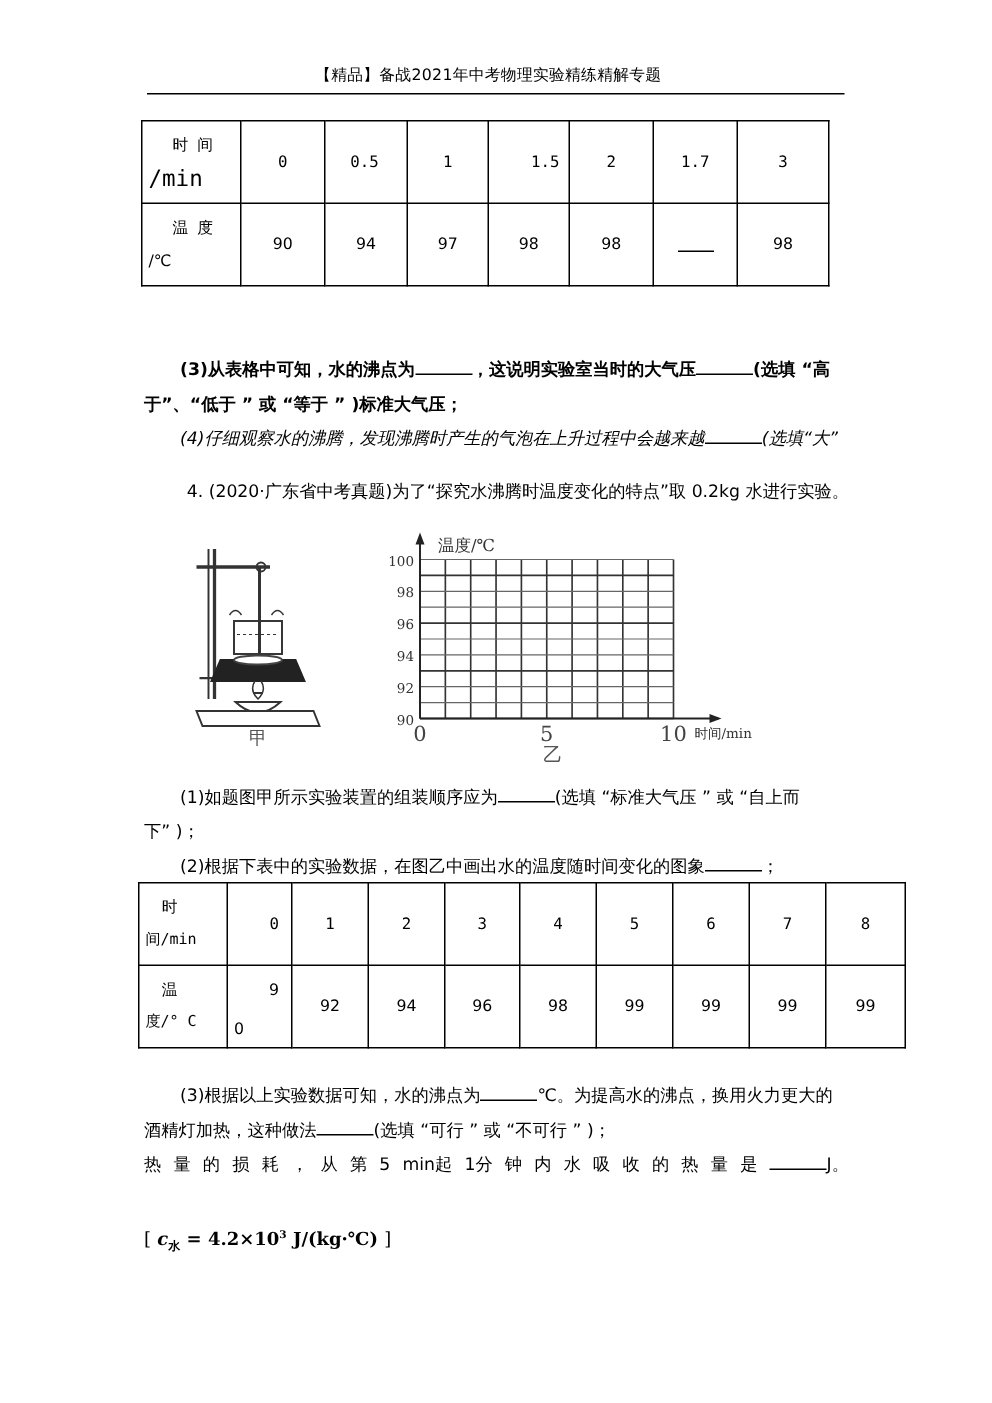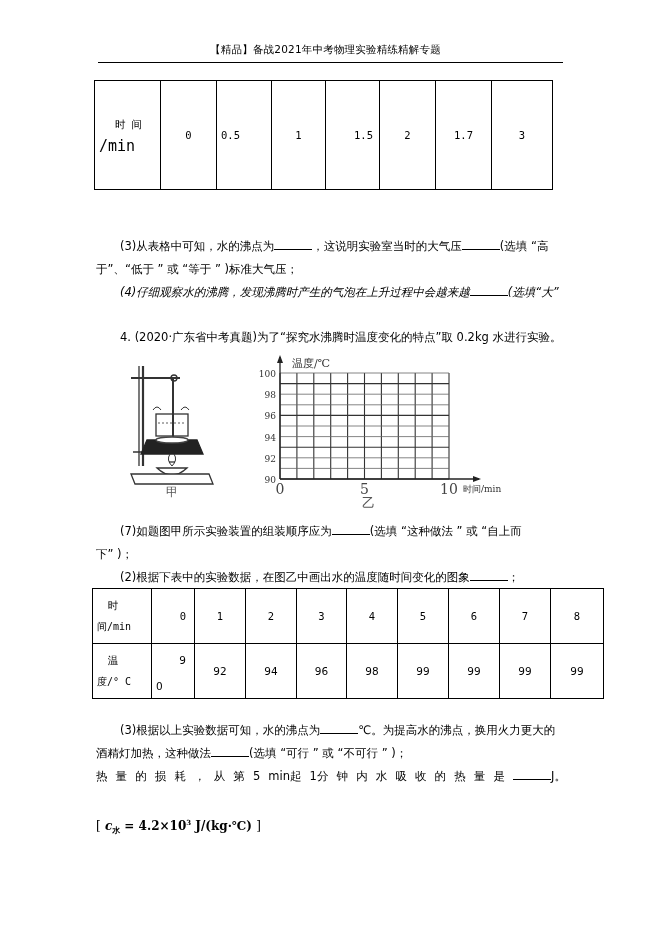--- a/index.html
+++ b/index.html
@@ -45,44 +45,57 @@
       <col style="width:56px">
       <col style="width:61px">
   </colgroup>
   <tbody>
       <tr style="height:55px;">
     <td class="rowhead">
       <span class="top">时间</span>
       <span class="bot mono" style="font-size:15px">/min</span>
     </td>
     <td class="mono">0</td>
-    <td class="mono" style="text-align:left;padding-right:6px">0.5</td>
+    <td class="mono" style="text-align:center;padding-right:6px">0.5</td>
     <td class="mono">1</td>
     <td class="mono" style="text-align:right;padding-right:6px">1.5</td>
     <td class="mono">2</td>
     <td class="mono">1.7</td>
     <td class="mono">3</td>
   </tr>
+  <tr style="height:55px;">
+    <td class="rowhead">
+      <span class="top">温度</span>
+      <span class="bot">/℃</span>
+    </td>
+    <td>90</td>
+    <td>94</td>
+    <td>97</td>
+    <td>98</td>
+    <td>98</td>
+    <td><span class="blank"></span></td>
+    <td>98</td>
+  </tr>
 </tbody>
   </table>
 
-<div class="para" style="top:235px;">
+<div class="para" style="top:235px;font-weight:bold;">
   <div class="ind">
     <span>(3)从表格中可知，水的沸点为</span><span class="fill"></span><span>，这说明实验室当时的大气压</span><span class="fill"></span><span>(选填 “高</span>
   </div>
   <div>于”、“低于 ” 或 “等于 ” )标准大气压；</div>
 </div>
 
 <div class="para" style="top:281px;font-style:italic;">
   <div class="ind">
     <span>(4)仔细观察水的沸腾，发现沸腾时产生的气泡在上升过程中会越来越</span><span class="fill"></span><span>(选填“大”</span>
   </div>
 </div>
 
-<div class="para" style="top:326px;">
+<div class="para" style="top:316px;text-align:right;">
   <div class="ind">4. (2020·广东省中考真题)为了“探究水沸腾时温度变化的特点”取 0.2kg 水进行实验。</div>
 </div>
 
 <svg class="fig" style="left:125px; top:358px;" width="95" height="140" viewBox="0 0 95 140">
   <g stroke="#333" fill="none" stroke-width="1.3">
 
     <line x1="18" y1="8" x2="18" y2="108" stroke-width="2.2"></line>
     <line x1="14" y1="8" x2="14" y2="108"></line>
 
     <line x1="6" y1="20" x2="55" y2="20" stroke-width="2.2"></line>
@@ -153,21 +166,21 @@
       <text x="114.5" y="144" text-anchor="middle" font-size="14" fill="#444">5</text>
       <text x="199" y="144" text-anchor="middle" font-size="14" fill="#444">10</text>
     </g>
   <text id="ylabel" x="42" y="17" font-size="11" fill="#333" font-family="DejaVu Sans, sans-serif">温度/℃</text>
   <text id="xlabel" x="213" y="142" font-size="9" fill="#333" font-family="DejaVu Sans, sans-serif">时间/min</text>
   <text x="112" y="157" font-size="13" fill="#555" font-family="DejaVu Sans, sans-serif">乙</text>
 </svg>
 
 <div class="para" style="top:520px;">
   <div class="ind">
-    <span>(7)如题图甲所示实验装置的组装顺序应为</span><span class="fill"></span><span>(选填  “这种做法 ” 或 “自上而</span>
+    <span>(1)如题图甲所示实验装置的组装顺序应为</span><span class="fill"></span><span>(选填  “标准大气压 ” 或 “自上而</span>
   </div>
   <div>下” )；</div>
   <div class="ind">
     <span>(2)根据下表中的实验数据，在图乙中画出水的温度随时间变化的图象</span><span class="fill"></span><span>；</span>
   </div>
 </div>
 
 <table class="dt" style="left:92px; top:588px; width:511px; height:110px;">
   <colgroup>
     <col style="width:59px">

